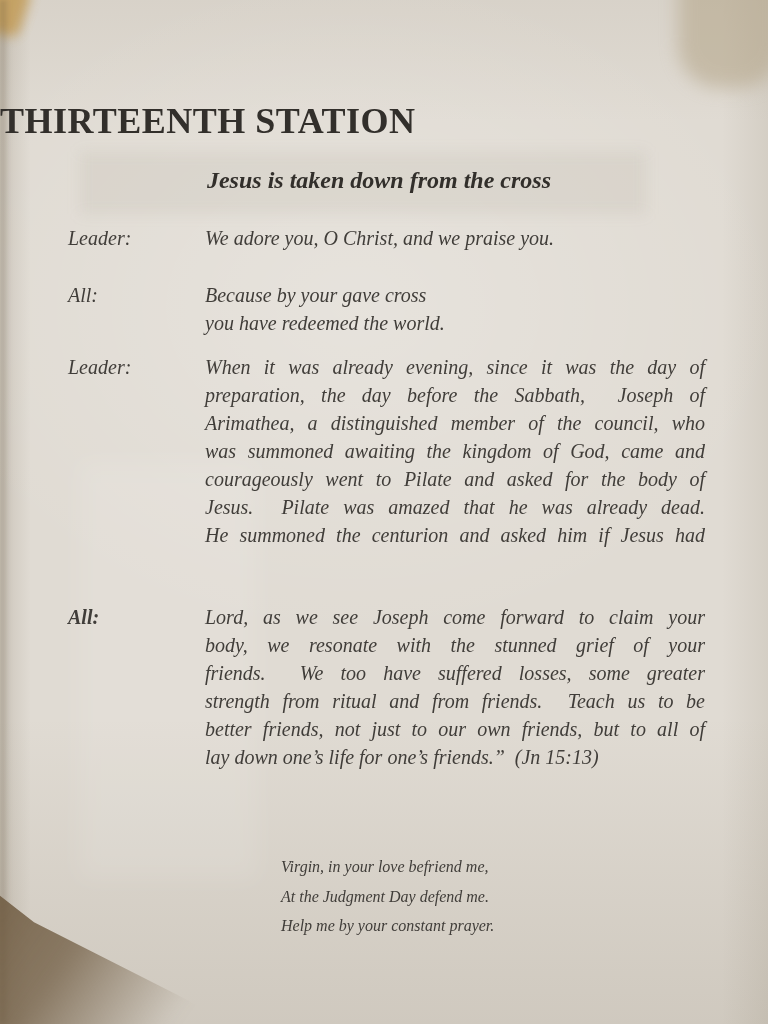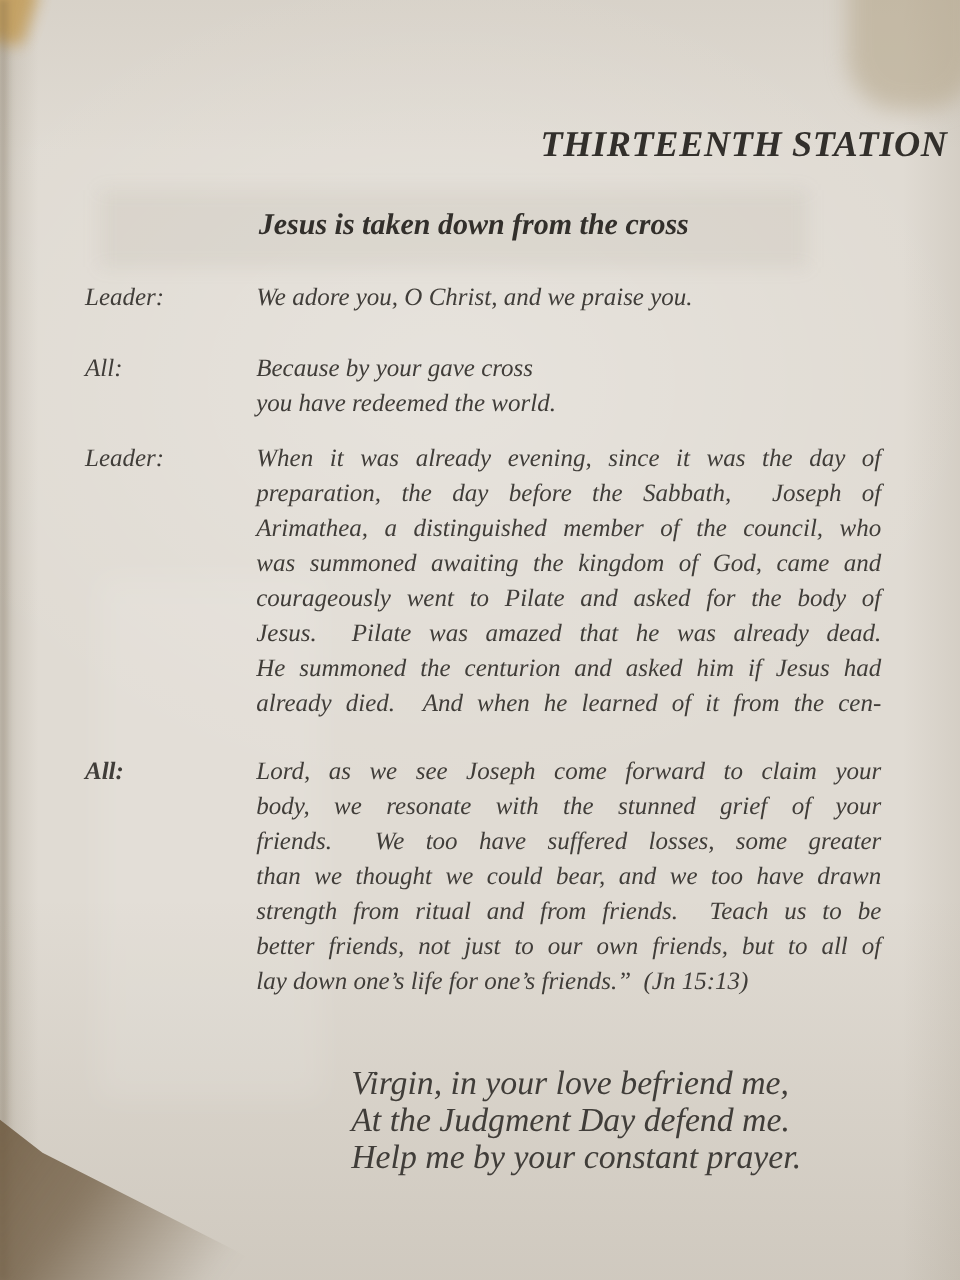--- a/index.html
+++ b/index.html
@@ -64,22 +64,22 @@
   }
   .fx-left-edge {
     left: 0; top: 0; width: 10px; height: 1024px;
     background: linear-gradient(to right, rgba(90,75,52,0.30), rgba(90,75,52,0));
     filter: blur(2px);
   }
 
   
   .doc-title {
     position: absolute; left: 0; right: 10px; top: 100px;
-    text-align: right;
-    font-size: 29px; font-weight: bold; font-style: italic;
+    text-align: left;
+    font-size: 36px; font-weight: bold; 
     letter-spacing: 0.5px;
     color: var(--ink-heading);
   }
   .doc-subtitle {
     position: absolute; left: 0; right: 10px; top: 167px;
     text-align: center;
     font-size: 24px; font-weight: bold; font-style: italic;
     color: var(--ink-heading);
   }
 
@@ -96,21 +96,21 @@
 
   .speaker { width: 137px; flex: 0 0 137px; }
   .speaker.bold { font-weight: bold; }
   .content { width: 500px; flex: 0 0 500px; }
 
   .jl { text-align: justify; text-align-last: justify; }
   .jl.last { text-align: left; text-align-last: left; }
 
   .verse {
     position: absolute; left: 281px; top: 852px;
-    font-style: italic; font-size: 27px; line-height: 29.5px;
+    font-style: italic; font-size: 16px; line-height: 29.5px;
     text-align: left;
     color: var(--ink);
   }
 </style>
 </head>
 <body>
 
 <div class="photo">
 
   <div class="fx fx-band-subtitle"></div>
@@ -138,31 +138,29 @@
   <div class="row row-reading">
     <div class="speaker">Leader:</div>
     <div class="content">
       <div class="jl">When it was already evening, since it was the day of</div>
       <div class="jl">preparation, the day before the Sabbath,&nbsp; Joseph of</div>
       <div class="jl">Arimathea, a distinguished member of the council, who</div>
       <div class="jl">was summoned awaiting the kingdom of God, came and</div>
       <div class="jl">courageously went to Pilate and asked for the body of</div>
       <div class="jl">Jesus.&nbsp; Pilate was amazed that he was already dead.</div>
       <div class="jl">He summoned the centurion and asked him if Jesus had</div>
-      <div class="jl">already died.&nbsp; And when he learned of it from the cen-</div>
     </div>
   </div>
 
   <div class="row row-prayer">
     <div class="speaker bold">All:</div>
     <div class="content">
       <div class="jl">Lord, as we see Joseph come forward to claim your</div>
       <div class="jl">body, we resonate with the stunned grief of your</div>
       <div class="jl">friends.&nbsp; We too have suffered losses, some greater</div>
-      <div class="jl">than we thought we could bear, and we too have drawn</div>
       <div class="jl">strength from ritual and from friends.&nbsp; Teach us to be</div>
       <div class="jl">better friends, not just to our own friends, but to all of</div>
       <div class="jl last">lay down one’s life for one’s friends.”&nbsp; (Jn 15:13)</div>
     </div>
   </div>
 
   <div class="verse">
     <div>Virgin, in your love befriend me,</div>
     <div>At the Judgment Day defend me.</div>
     <div>Help me by your constant prayer.</div>

